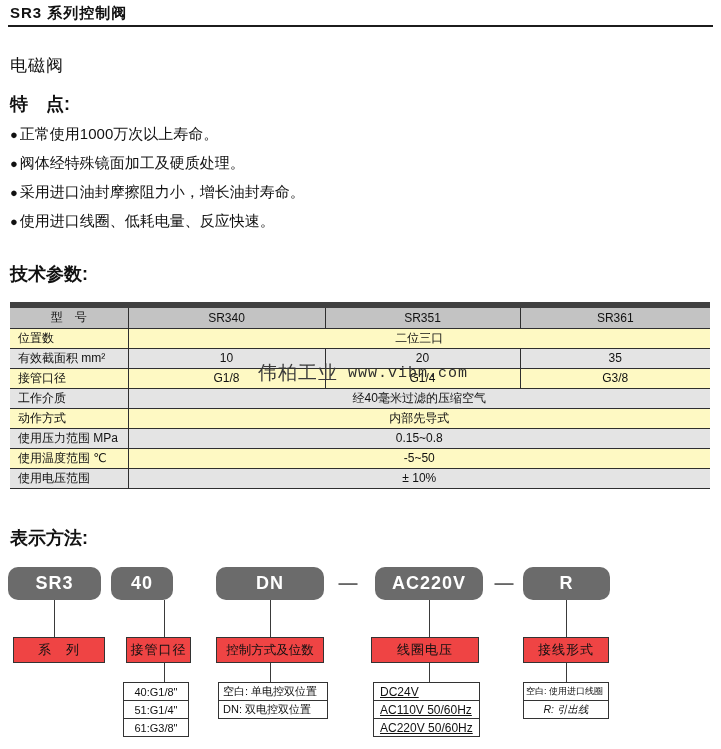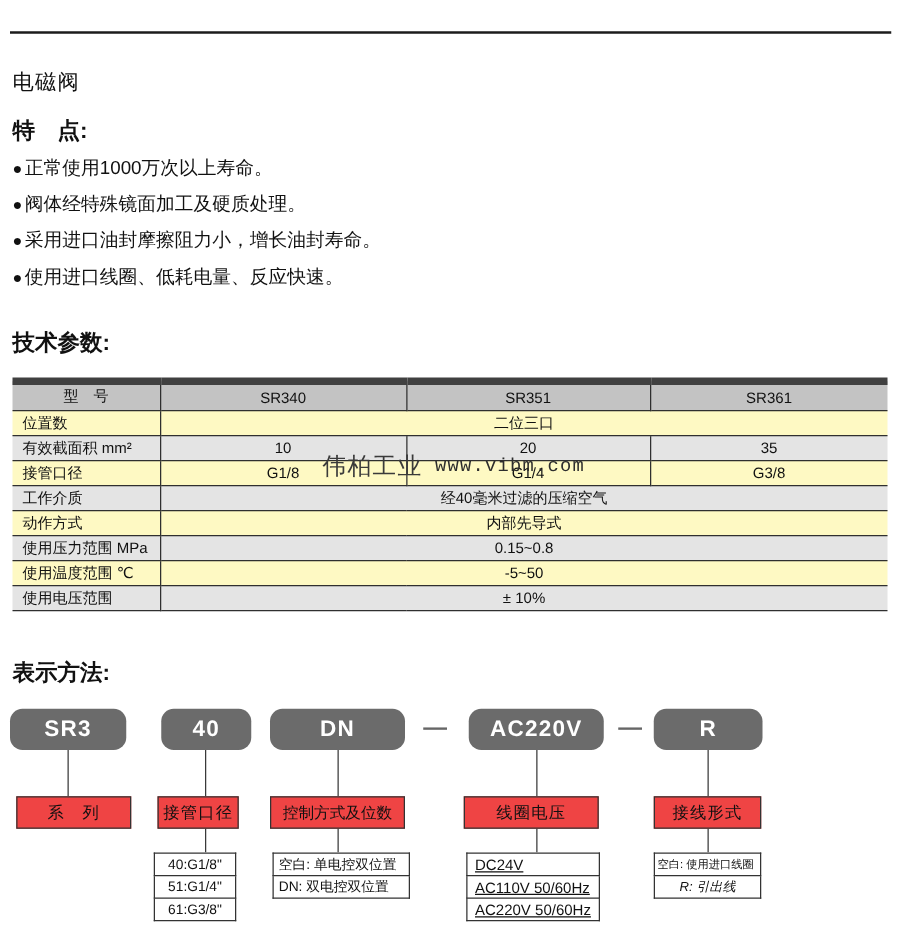--- a/index.html
+++ b/index.html
@@ -52,20 +52,21 @@
   table.opt.t2 td { text-align:left; }
   table.opt.t3 td { text-align:left; font-size:12px; padding-left:6px; }
   table.opt.t4 tr.r1 td { font-size:9px; padding:0 2px; text-align:left; }
   table.opt.t4 tr.r2 td { font-size:10.5px; text-align:center;font-style:italic; }
 </style>
 </head>
 <body>
 
 <div class="canvas">
 
+  <div class="doc-title">SR3 系列控制阀</div>
   <div class="title-rule"></div>
   <div class="subtitle">电磁阀</div>
 
   <div class="features-heading">特　点:</div>
   <div class="features-list">
     <div class="feature-item">
       <span class="bullet">●</span>
       <span>正常使用1000万次以上寿命。</span>
     </div>
     <div class="feature-item">
@@ -138,21 +139,21 @@
     </table>
 
   <div class="watermark">
     <span class="wm-cn">伟柏工业</span>
     <span class="wm-url">www.vibm.com</span>
   </div>
 
   <div class="method-heading">表示方法:</div>
 
   <div class="pill" style="left:8px;width:93px;">SR3</div>
-  <div class="pill" style="left:129px;width:72px;">40</div>
+  <div class="pill" style="left:111px;width:62px;">40</div>
   <div class="pill" style="left:216px;width:108px;">DN</div>
   <div class="pill-dash" style="left:336px;">—</div>
   <div class="pill" style="left:375px;width:108px;">AC220V</div>
   <div class="pill-dash" style="left:492px;">—</div>
   <div class="pill" style="left:523px;width:87px;">R</div>
 
   <div class="vline" style="left:54px;top:600px;height:37px;"></div>
   <div class="vline" style="left:164px;top:600px;height:37px;"></div>
   <div class="vline" style="left:270px;top:600px;height:37px;"></div>
   <div class="vline" style="left:429px;top:600px;height:37px;"></div>

